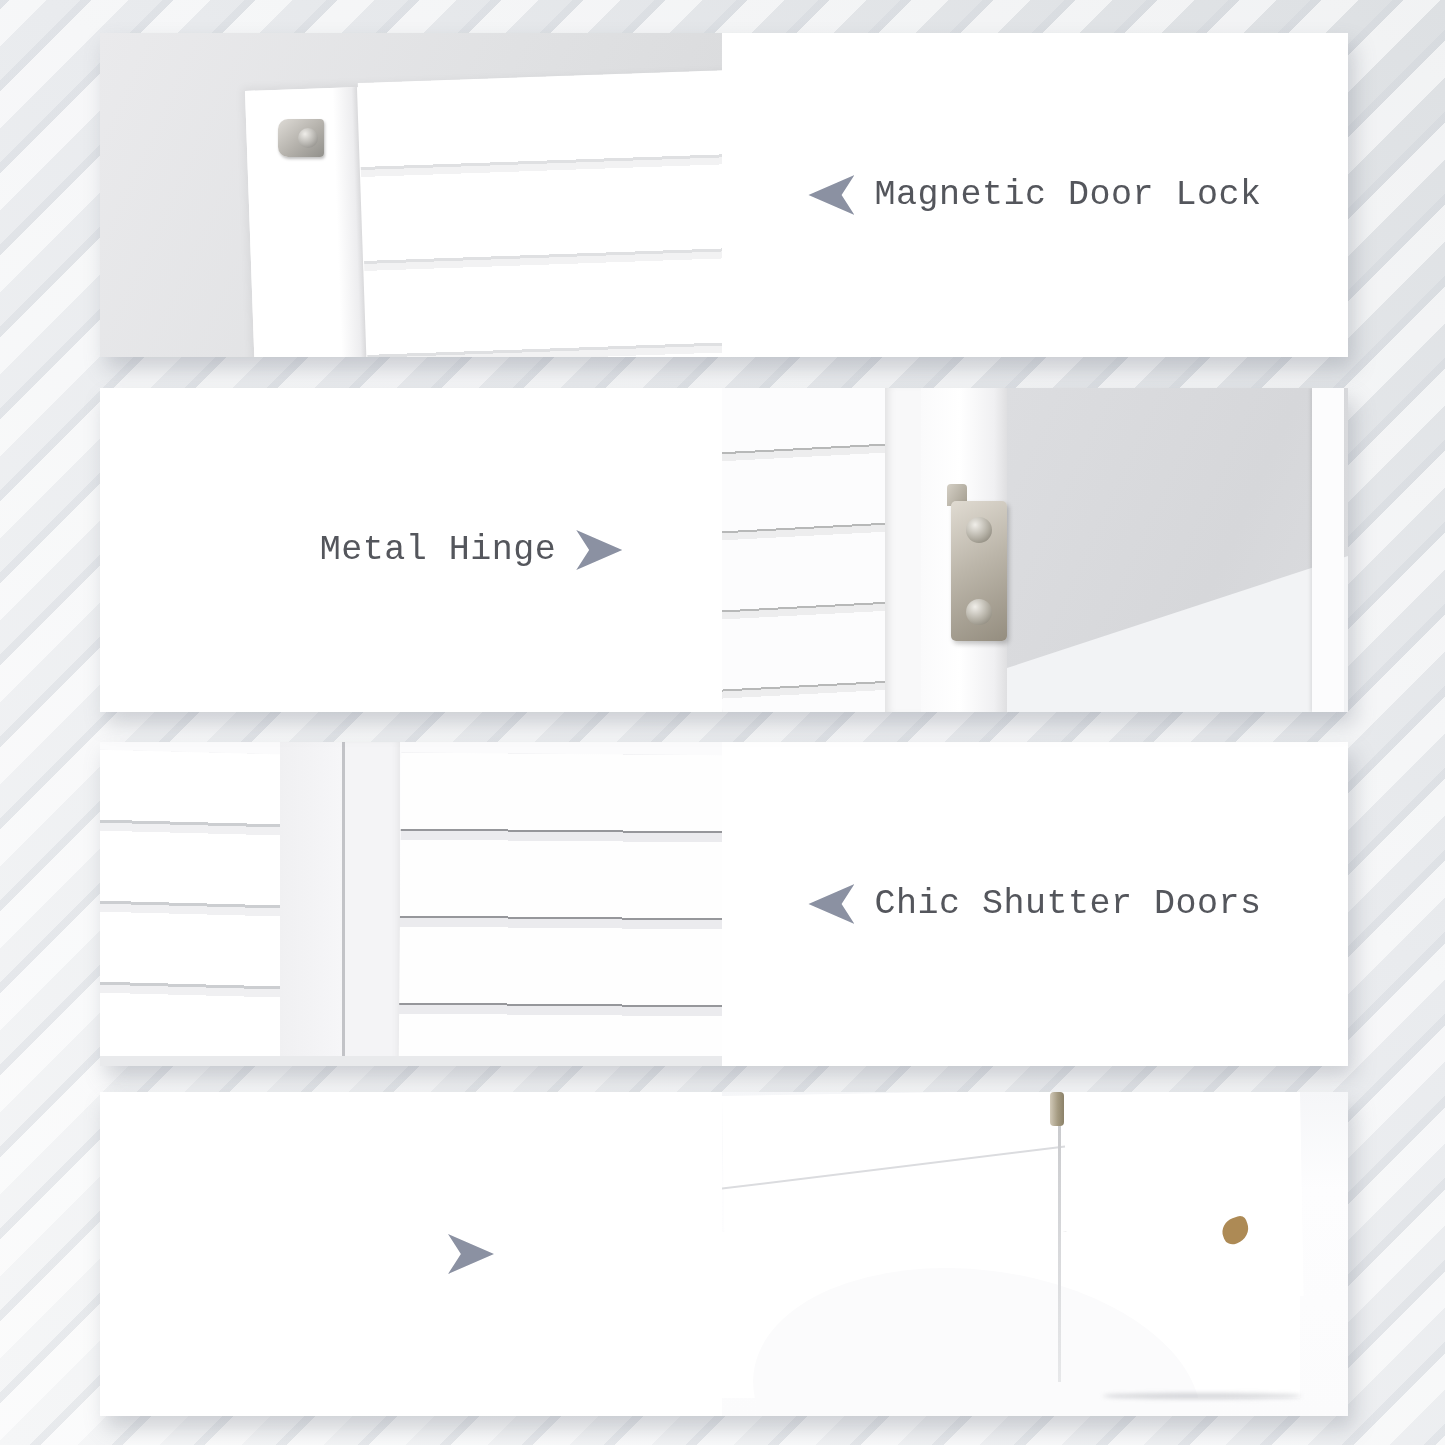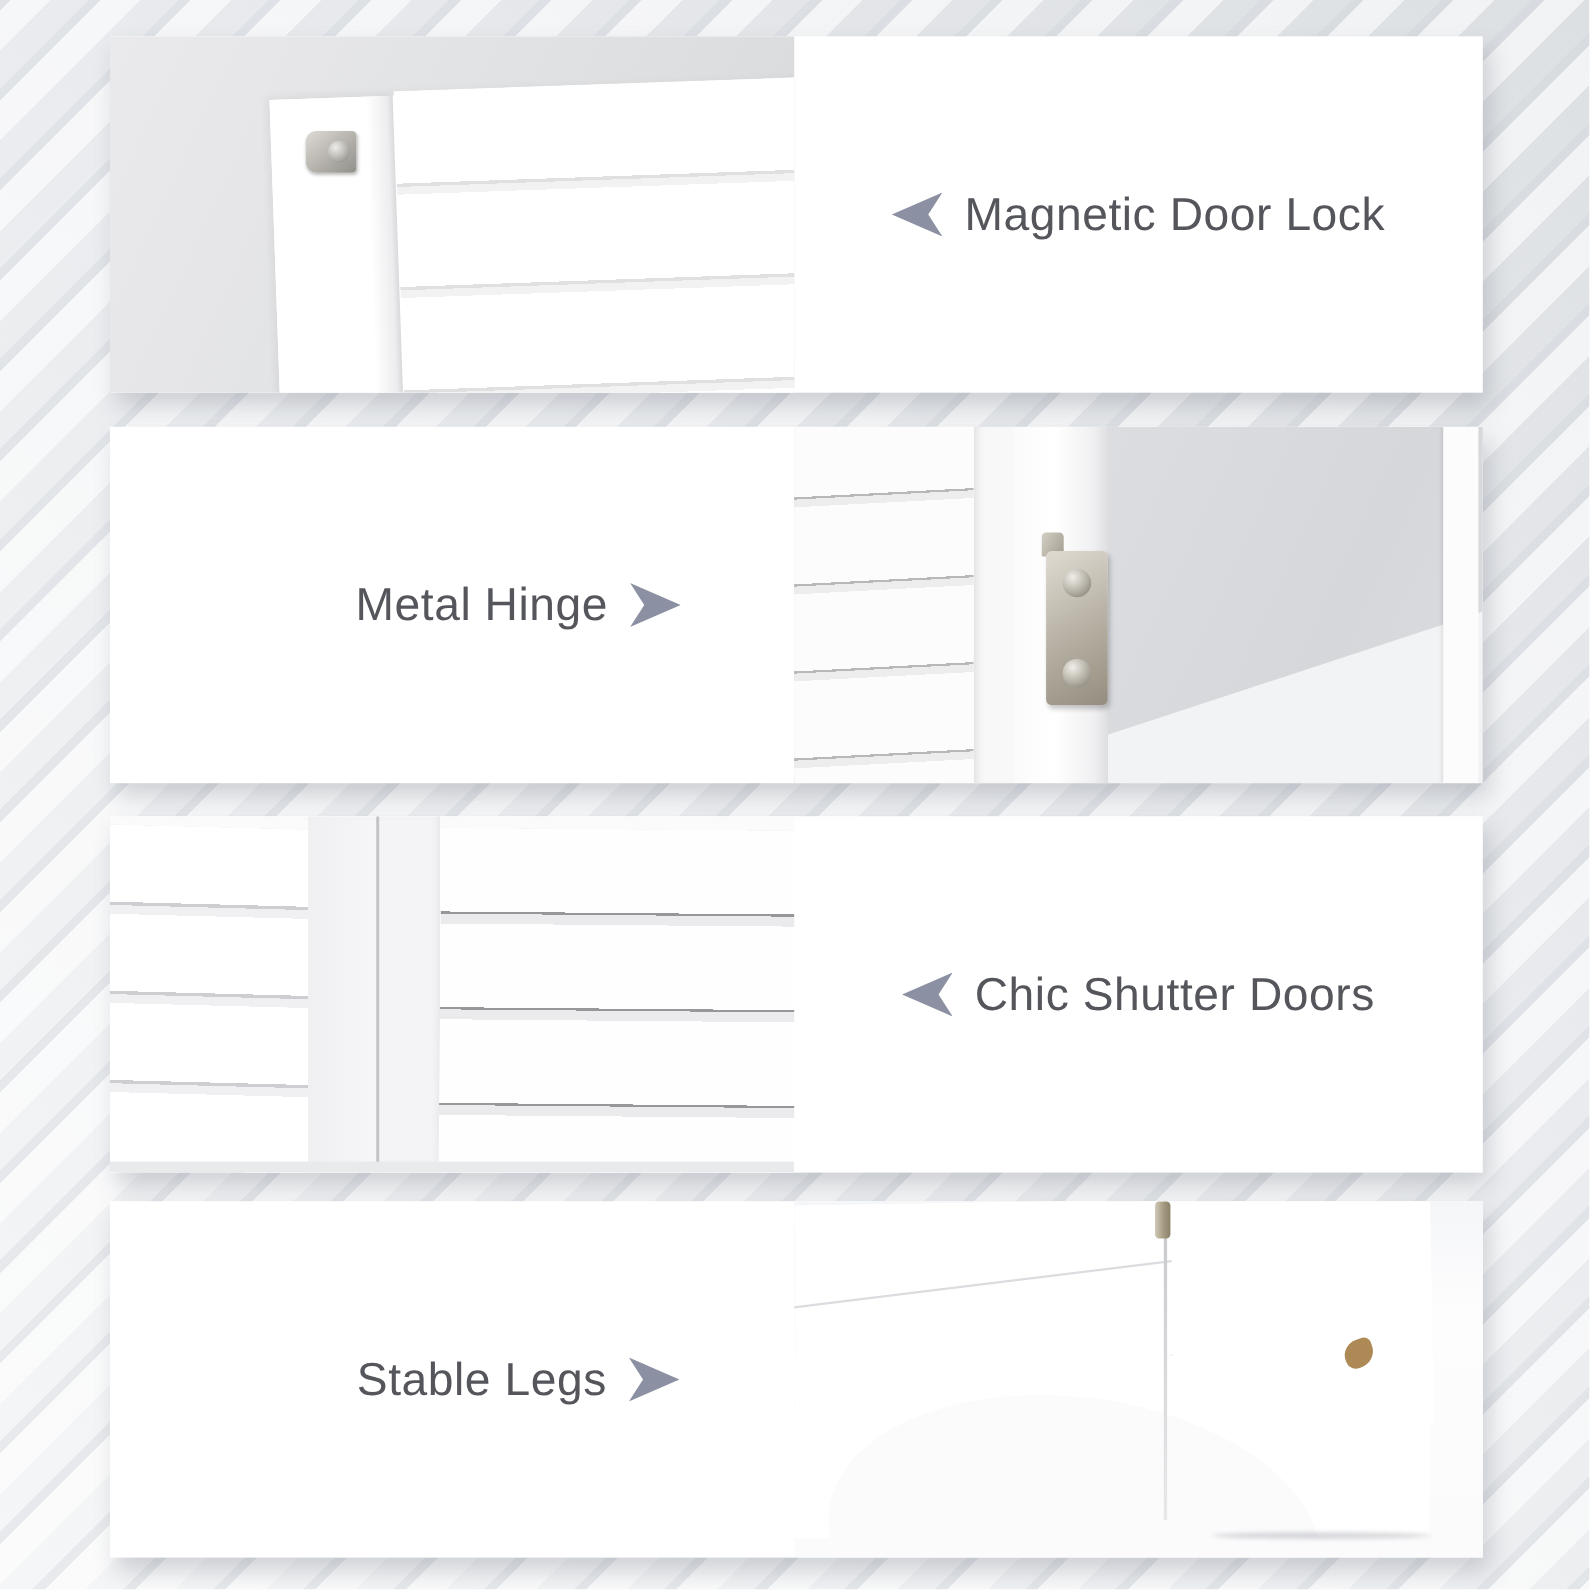--- a/index.html
+++ b/index.html
@@ -18,21 +18,21 @@
   .band-1{top:0;}
   .band-2{top:355px;}
   .band-3{top:709px;}
   .band-4{top:1059px;}
 
   .photo{position:relative;overflow:hidden;flex:none;height:324px;}
   .photo-left{width:622px;}
   .photo-right{width:626px;}
   .caption{flex:1;display:flex;align-items:center;justify-content:center;gap:20px;}
   .caption-offset{transform:translateX(60px);}
-  .caption-text{font-size:42px;color:var(--caption_text,#54565c);letter-spacing:.5px;white-space:nowrap;}
+  .caption-text{font-size:35px;color:var(--caption_text,#54565c);letter-spacing:.5px;white-space:nowrap;font-family:Liberation Mono, monospace;}
   .arrow{width:46px;height:40px;background:var(--arrow,#8b91a2);flex:none;}
   .arrow-left{clip-path:polygon(0% 50%,100% 0%,72% 50%,100% 100%);}
   .arrow-right{clip-path:polygon(100% 50%,0% 0%,28% 50%,0% 100%);}
 
   .abs{position:absolute;}
 
   
   .p1{background:linear-gradient(115deg,#eaeaec 0%,#e0e1e3 55%,#d8d9db 100%);}
   .p1 .door{left:145px;top:58px;width:620px;height:380px;transform:rotate(-2deg);
             transform-origin:top left;background:#ffffff;box-shadow:-3px -3px 8px rgba(0,0,0,.05);}
@@ -155,21 +155,20 @@
         <div class="abs interior"></div>
         <div class="abs floor"></div>
         <div class="abs back-strip"></div>
         <div class="abs tab"></div>
         <div class="abs plate"></div>
       </div>
     </section>
 
     <section class="band band-4">
       <div class="caption caption-offset">
-        <span class="caption-text">Stable Legs</span>
         <span class="arrow arrow-right"></span>
       </div>
       <div class="photo photo-right p4">
         <div class="abs body">
           <div class="abs seam1"></div>
           <div class="abs seam2"></div>
         </div>
         <div class="abs apron"></div>
         <div class="abs arch"></div>
         <div class="abs door-line"></div>

